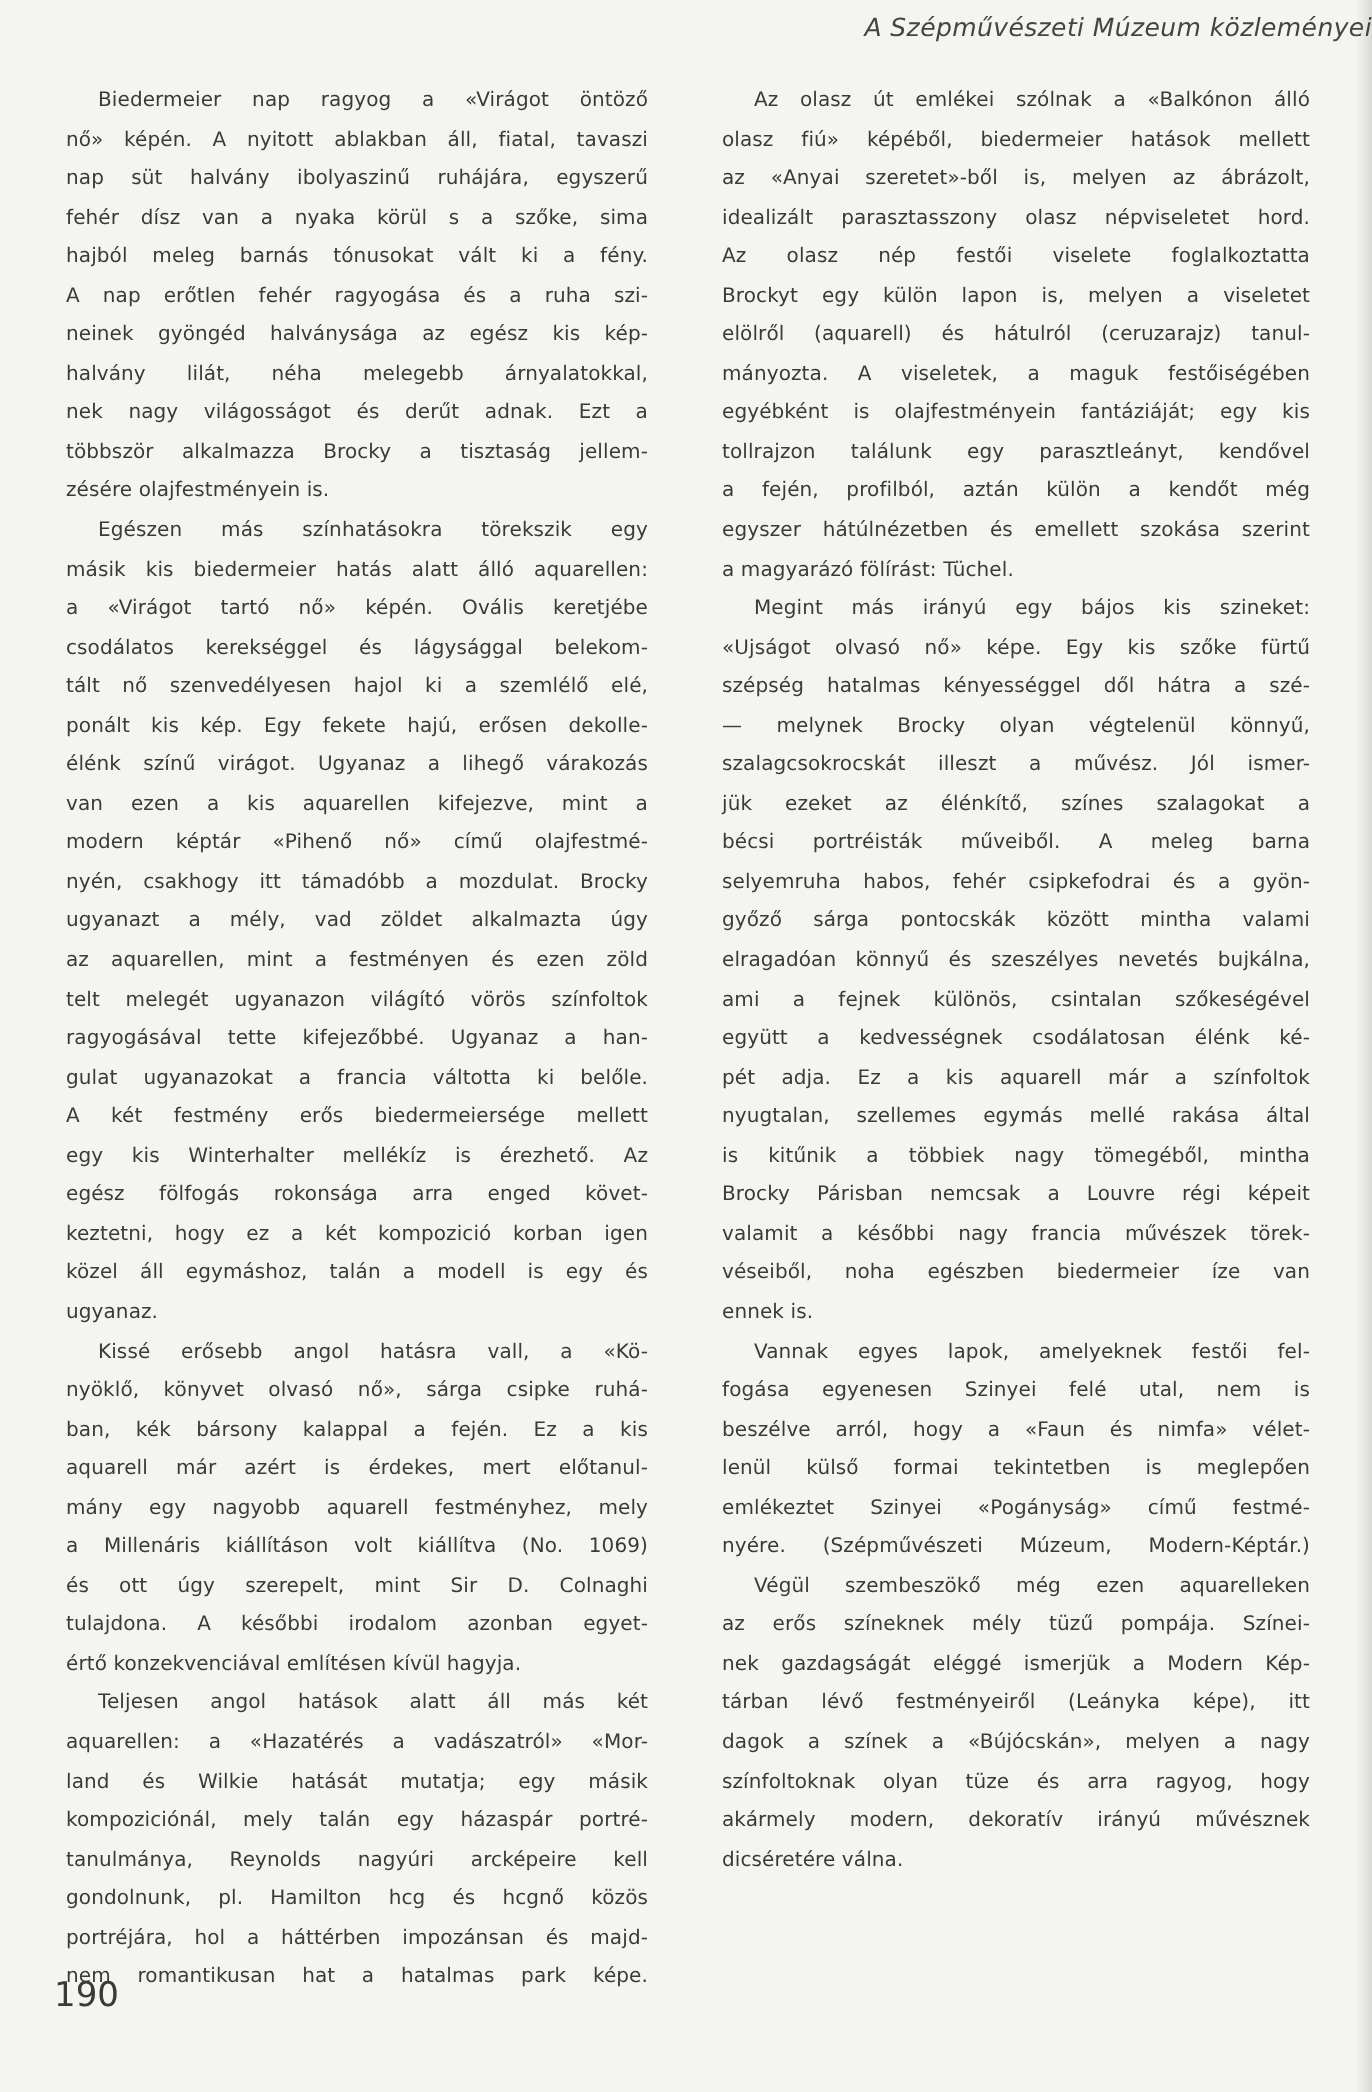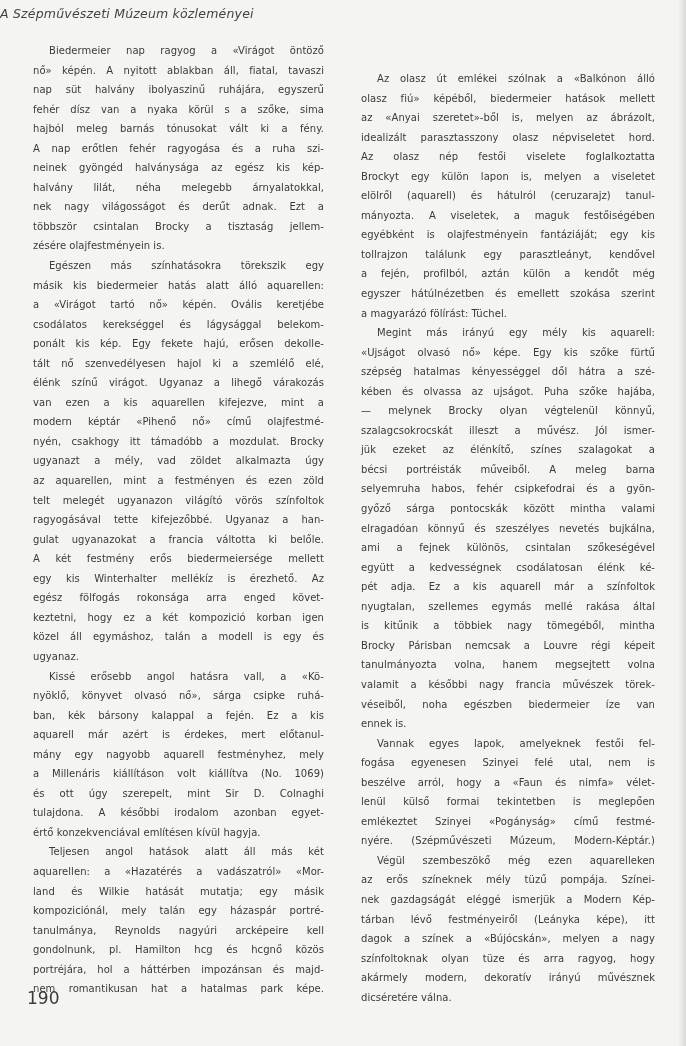--- a/index.html
+++ b/index.html
@@ -9,32 +9,32 @@
     font-family: "DejaVu Sans", sans-serif;
     color: #3a3a3a;
     position: relative;
   }
   .page-edge {
     position: absolute; right: 0; top: 0; width: 8px; height: 1046px;
     background: linear-gradient(to right, #f4f4f1, #d9d9d5);
   }
   .running-head {
     position: absolute; top: 6px; left: 0; width: 686px;
-    text-align: left;
+    text-align: right;
     font-family: "DejaVu Sans", sans-serif;
     font-style: italic; font-size: 12.5px; color: #444;
     letter-spacing: 0.2px;
   }
   .column {
     position: absolute; top: 41px;
     font-size: 10px; line-height: 19.55px;
     letter-spacing: 0.05px;
   }
   .col-left { left: 33px; width: 291px; }
-  .col-right { left: 361px; width: 294px; margin-top: 28px; }
+  .col-right { left: 361px; width: 294px; }
   .line {
     display: block; height: 19.55px; white-space: nowrap;
     text-align: justify; text-align-last: justify;
     overflow: visible;
   }
   .line.indent { text-indent: 16px; }
   .line.last { text-align-last: left; }
   .page-number {
     position: absolute; left: 27px; top: 988px;
     font-size: 17px; color: #3a3a3a;
@@ -50,28 +50,28 @@
 <div class="column col-left">
     <span class="line indent">Biedermeier nap ragyog a «Virágot öntöző</span>
     <span class="line">nő» képén. A nyitott ablakban áll, fiatal, tavaszi</span>
     <span class="line">nap süt halvány ibolyaszinű ruhájára, egyszerű</span>
     <span class="line">fehér dísz van a nyaka körül s a szőke, sima</span>
     <span class="line">hajból meleg barnás tónusokat vált ki a fény.</span>
     <span class="line">A nap erőtlen fehér ragyogása és a ruha szi-</span>
     <span class="line">neinek gyöngéd halványsága az egész kis kép-</span>
     <span class="line">halvány lilát, néha melegebb árnyalatokkal,</span>
     <span class="line">nek nagy világosságot és derűt adnak. Ezt a</span>
-    <span class="line">többször csintalan Brocky a tisztaság jellem-</span>
+    <span class="line">többször alkalmazza Brocky a tisztaság jellem-</span>
     <span class="line last">zésére olajfestményein is.</span>
     <span class="line indent">Egészen más színhatásokra törekszik egy</span>
     <span class="line">másik kis biedermeier hatás alatt álló aquarellen:</span>
     <span class="line">a «Virágot tartó nő» képén. Ovális keretjébe</span>
     <span class="line">csodálatos kerekséggel és lágysággal belekom-</span>
+    <span class="line">tált nő szenvedélyesen hajol ki a szemlélő elé,</span>
     <span class="line">ponált kis kép. Egy fekete hajú, erősen dekolle-</span>
-    <span class="line">tált nő szenvedélyesen hajol ki a szemlélő elé,</span>
     <span class="line">élénk színű virágot. Ugyanaz a lihegő várakozás</span>
     <span class="line">van ezen a kis aquarellen kifejezve, mint a</span>
     <span class="line">modern képtár «Pihenő nő» című olajfestmé-</span>
     <span class="line">nyén, csakhogy itt támadóbb a mozdulat. Brocky</span>
     <span class="line">ugyanazt a mély, vad zöldet alkalmazta úgy</span>
     <span class="line">az aquarellen, mint a festményen és ezen zöld</span>
     <span class="line">telt melegét ugyanazon világító vörös színfoltok</span>
     <span class="line">ragyogásával tette kifejezőbbé. Ugyanaz a han-</span>
     <span class="line">gulat ugyanazokat a francia váltotta ki belőle.</span>
     <span class="line">A két festmény erős biedermeiersége mellett</span>
@@ -105,38 +105,36 @@
     <span class="line">idealizált parasztasszony olasz népviseletet hord.</span>
     <span class="line">Az olasz nép festői viselete foglalkoztatta</span>
     <span class="line">Brockyt egy külön lapon is, melyen a viseletet</span>
     <span class="line">elölről (aquarell) és hátulról (ceruzarajz) tanul-</span>
     <span class="line">mányozta. A viseletek, a maguk festőiségében</span>
     <span class="line">egyébként is olajfestményein fantáziáját; egy kis</span>
     <span class="line">tollrajzon találunk egy parasztleányt, kendővel</span>
     <span class="line">a fején, profilból, aztán külön a kendőt még</span>
     <span class="line">egyszer hátúlnézetben és emellett szokása szerint</span>
     <span class="line last">a magyarázó fölírást: Tüchel.</span>
-    <span class="line indent">Megint más irányú egy mély kis aquarell:</span>
+    <span class="line indent">Megint más irányú egy bájos kis szineket:</span>
     <span class="line">«Ujságot olvasó nő» képe. Egy kis szőke fürtű</span>
     <span class="line">szépség hatalmas kényességgel dől hátra a szé-</span>
-    <span class="line">kében és olvassa az ujságot. Puha szőke hajába,</span>
     <span class="line">— melynek Brocky olyan végtelenül könnyű,</span>
     <span class="line">szalagcsokrocskát illeszt a művész. Jól ismer-</span>
     <span class="line">jük ezeket az élénkítő, színes szalagokat a</span>
     <span class="line">bécsi portréisták műveiből. A meleg barna</span>
     <span class="line">selyemruha habos, fehér csipkefodrai és a gyön-</span>
     <span class="line">győző sárga pontocskák között mintha valami</span>
     <span class="line">elragadóan könnyű és szeszélyes nevetés bujkálna,</span>
     <span class="line">ami a fejnek különös, csintalan szőkeségével</span>
     <span class="line">együtt a kedvességnek csodálatosan élénk ké-</span>
     <span class="line">pét adja. Ez a kis aquarell már a színfoltok</span>
     <span class="line">nyugtalan, szellemes egymás mellé rakása által</span>
     <span class="line">is kitűnik a többiek nagy tömegéből, mintha</span>
     <span class="line">Brocky Párisban nemcsak a Louvre régi képeit</span>
-    <span class="line">tanulmányozta volna, hanem megsejtett volna</span>
     <span class="line">valamit a későbbi nagy francia művészek törek-</span>
     <span class="line">véseiből, noha egészben biedermeier íze van</span>
     <span class="line last">ennek is.</span>
     <span class="line indent">Vannak egyes lapok, amelyeknek festői fel-</span>
     <span class="line">fogása egyenesen Szinyei felé utal, nem is</span>
     <span class="line">beszélve arról, hogy a «Faun és nimfa» vélet-</span>
     <span class="line">lenül külső formai tekintetben is meglepően</span>
     <span class="line">emlékeztet Szinyei «Pogányság» című festmé-</span>
     <span class="line">nyére. (Szépművészeti Múzeum, Modern-Képtár.)</span>
     <span class="line indent">Végül szembeszökő még ezen aquarelleken</span>

